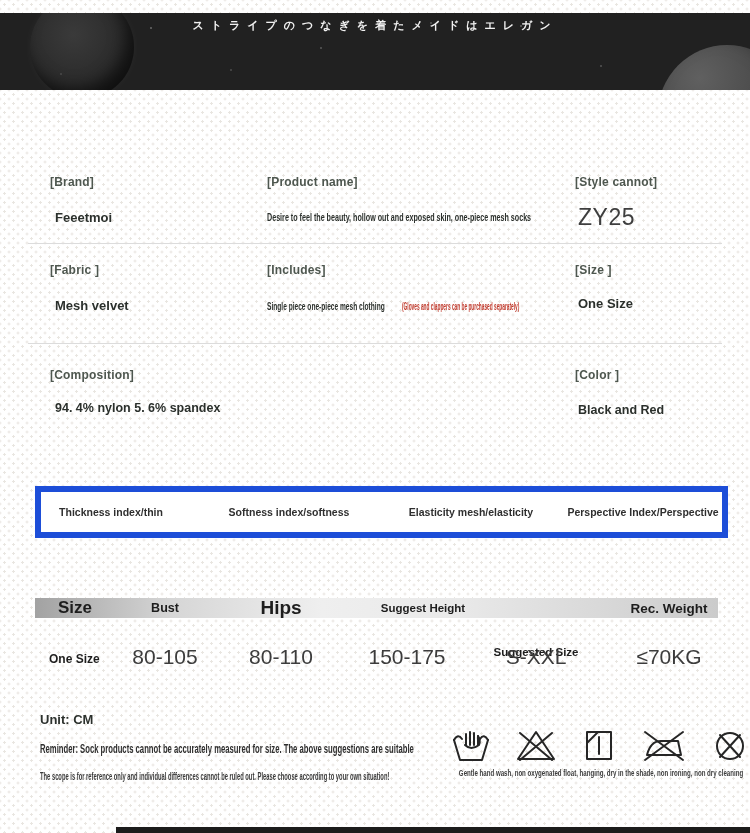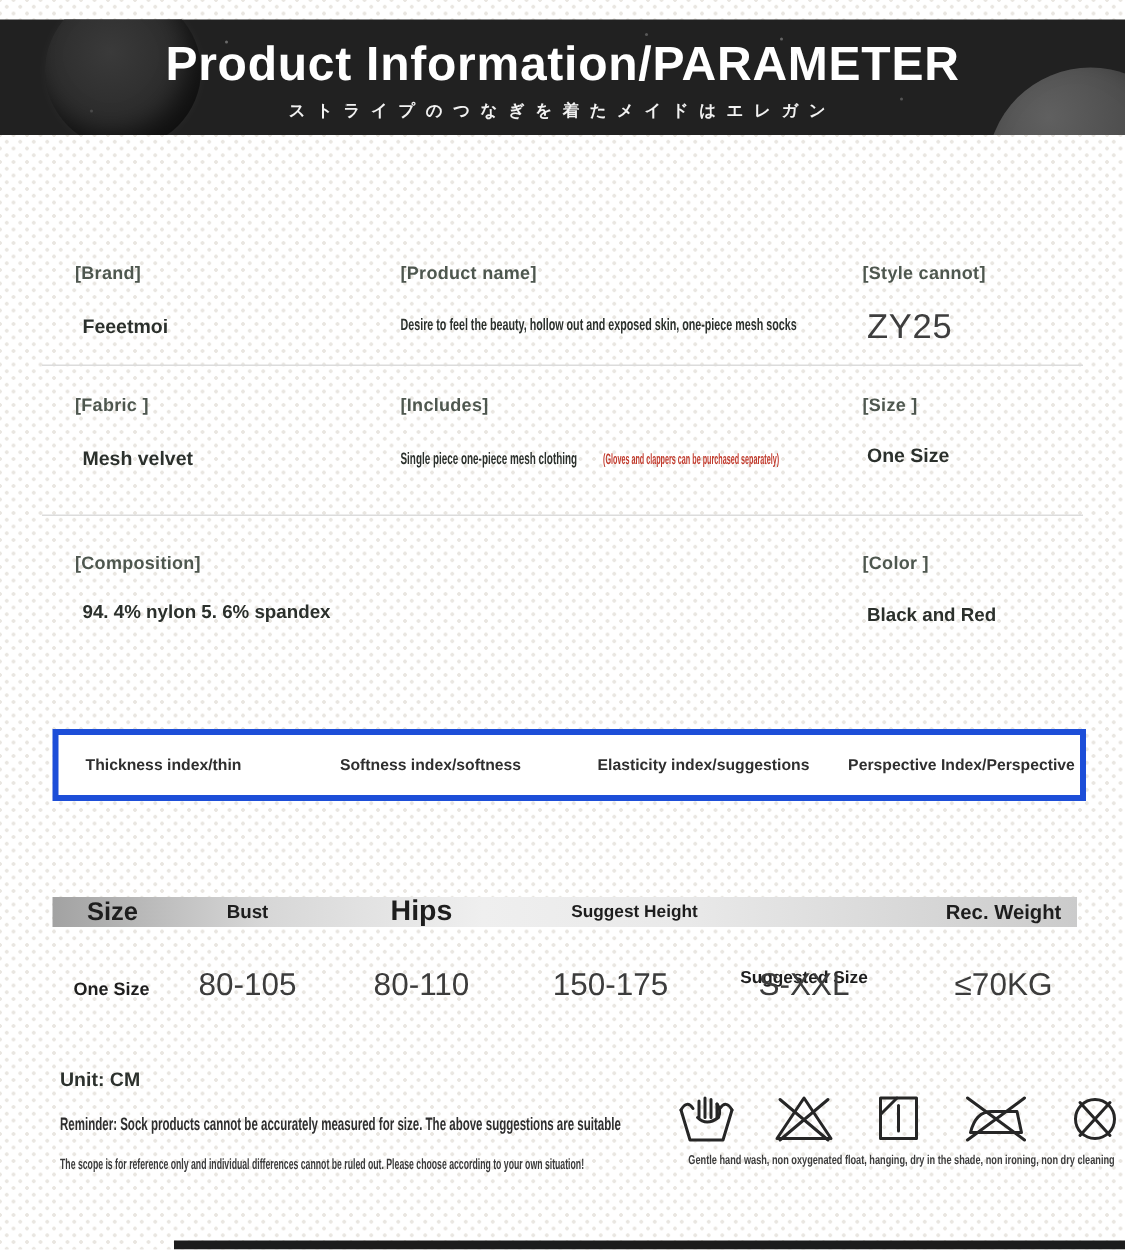--- a/index.html
+++ b/index.html
@@ -27,21 +27,21 @@
   .banner-sub{position:relative;z-index:2;margin-top:5px;color:#f2f2f2;font-size:11px;font-weight:bold;letter-spacing:7px;
     font-family:"Liberation Sans","DejaVu Sans",sans-serif;}
   
   .lbl{position:absolute;font-size:12px;font-weight:bold;color:#4e574f;letter-spacing:.2px;white-space:nowrap;}
   .val{position:absolute;font-size:13px;font-weight:bold;color:#2b302c;white-space:nowrap;}
   .cond{transform-origin:left top;}
   .style-no{position:absolute;font-size:23px;font-weight:400;color:#3e3e3e;letter-spacing:.5px;}
   .note-red{position:absolute;font-size:10px;font-weight:bold;white-space:nowrap;transform-origin:left top;}
   .hr{position:absolute;left:28px;width:694px;height:1px;background:#dcdcdc;}
   
-  .idxbox{position:absolute;left:35px;top:486px;width:681px;height:40px;background:#ffffff;border:4px solid #1d4ed8;}
+  .idxbox{position:absolute;left:35px;top:486px;width:681px;height:40px;background:#ffffff;border:6px solid #1d4ed8;}
   .idxbox span{position:absolute;top:50%;transform:translate(-50%,-50%);font-size:10.5px;font-weight:bold;color:#2f2f2f;white-space:nowrap;}
   
   .thead{position:absolute;left:35px;top:598px;width:683px;height:20px;
     background:linear-gradient(to right,#a2a2a2 0%,#d6d6d6 20%,#efefef 42%,#e9e9e9 62%,#cbcbcb 100%);}
   .thead span{position:absolute;top:50%;transform:translate(-50%,-50%);font-weight:bold;color:#1d1d1d;white-space:nowrap;}
   .th-size{left:40px;font-size:17px;}
   .th-c{font-size:11.5px;}
   .th-rw{font-size:13.5px;font-weight:600;}
   .trow span{position:absolute;top:645px;transform:translateX(-50%);font-size:21px;font-weight:400;color:#3c3c3c;white-space:nowrap;}
   .trow .td-size{left:49px;transform:none;font-size:12px;font-weight:bold;color:#1e1e1e;top:652px;}
@@ -56,21 +56,20 @@
   .bottom-strip{position:absolute;left:116px;top:827px;width:634px;height:6px;background:#1c1c1c;}
   svg .st{stroke:#262626;stroke-width:2;fill:none;stroke-linecap:round;stroke-linejoin:round;}
 </style>
 </head>
 <body>
 
 <div class="banner">
   <div class="planet-left"></div>
   <div class="planet-right"></div>
   <div class="stars"></div>
-  <div class="banner-title">Product Information/PARAMETER</div>
   <div class="banner-sub">ストライプのつなぎを着たメイドはエレガン</div>
 </div>
 
 <div class="lbl" style="left:50px;top:175px;">[Brand]</div>
 <div class="val" style="left:55px;top:210px;">Feeetmoi</div>
 
 <div class="lbl" style="left:267px;top:175px;">[Product name]</div>
 <div class="val cond" style="left:267px;top:211px;font-size:11px;transform:scaleX(.65);">Desire to feel the beauty, hollow out and exposed skin, one-piece mesh socks</div>
 
 <div class="lbl" style="left:575px;top:175px;">[Style cannot]</div>
@@ -92,21 +91,21 @@
 
 <div class="lbl" style="left:50px;top:368px;">[Composition]</div>
 <div class="val" style="left:55px;top:401px;font-size:12.5px;">94. 4% nylon 5. 6% spandex</div>
 
 <div class="lbl" style="left:575px;top:368px;">[Color ]</div>
 <div class="val" style="left:578px;top:403px;font-size:12.5px;">Black and Red</div>
 
 <div class="idxbox">
   <span style="left:70px;">Thickness index/thin</span>
   <span style="left:248px;text-align:right;">Softness index/softness</span>
-  <span style="left:430px;">Elasticity index/suggestions</span>
+  <span style="left:430px;">Elasticity mesh/elasticity</span>
   <span style="left:602px;">Perspective Index/Perspective</span>
 </div>
 
 <div class="thead">
   <span class="th-size">Size</span>
   <span class="th-c" style="left:130px;font-size:12.5px;">Bust</span>
   <span class="th-c" style="left:246px;font-size:19px;">Hips</span>
   <span class="th-c" style="left:388px;">Suggest Height</span>
   <span class="th-c" style="left:501px;margin-top:44px;">Suggested Size</span>
   <span class="th-rw" style="left:634px;">Rec. Weight</span>

